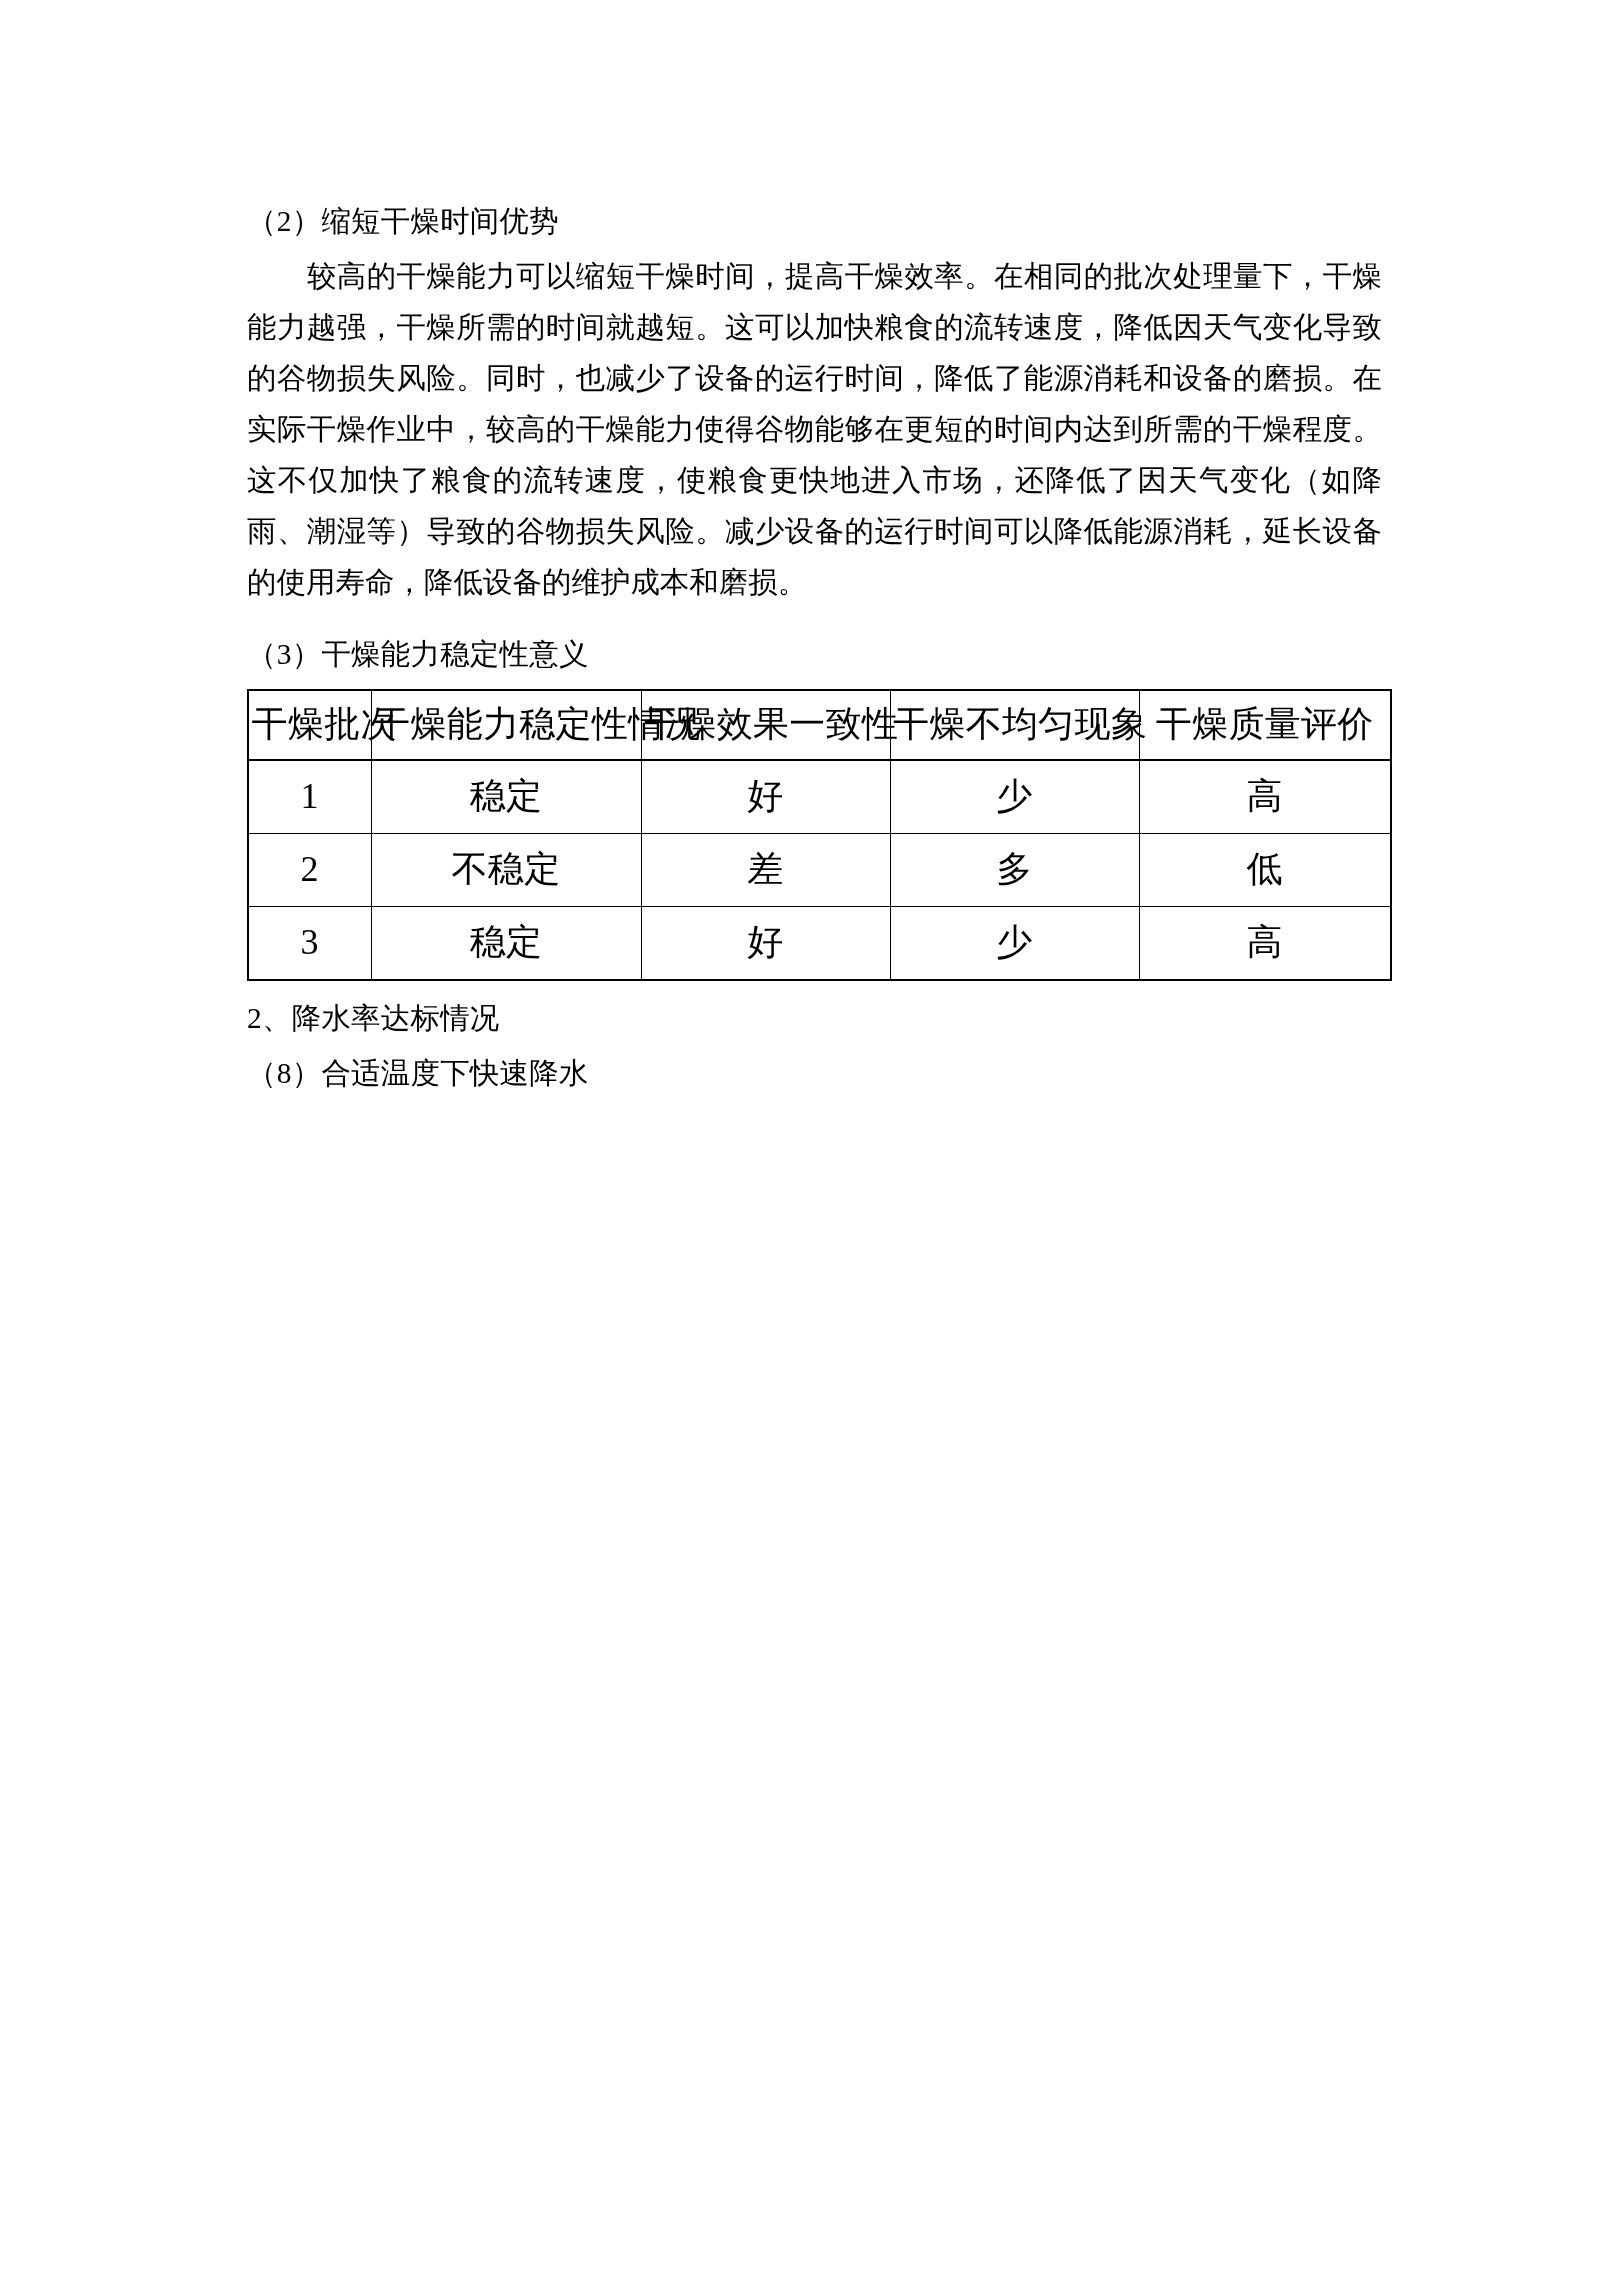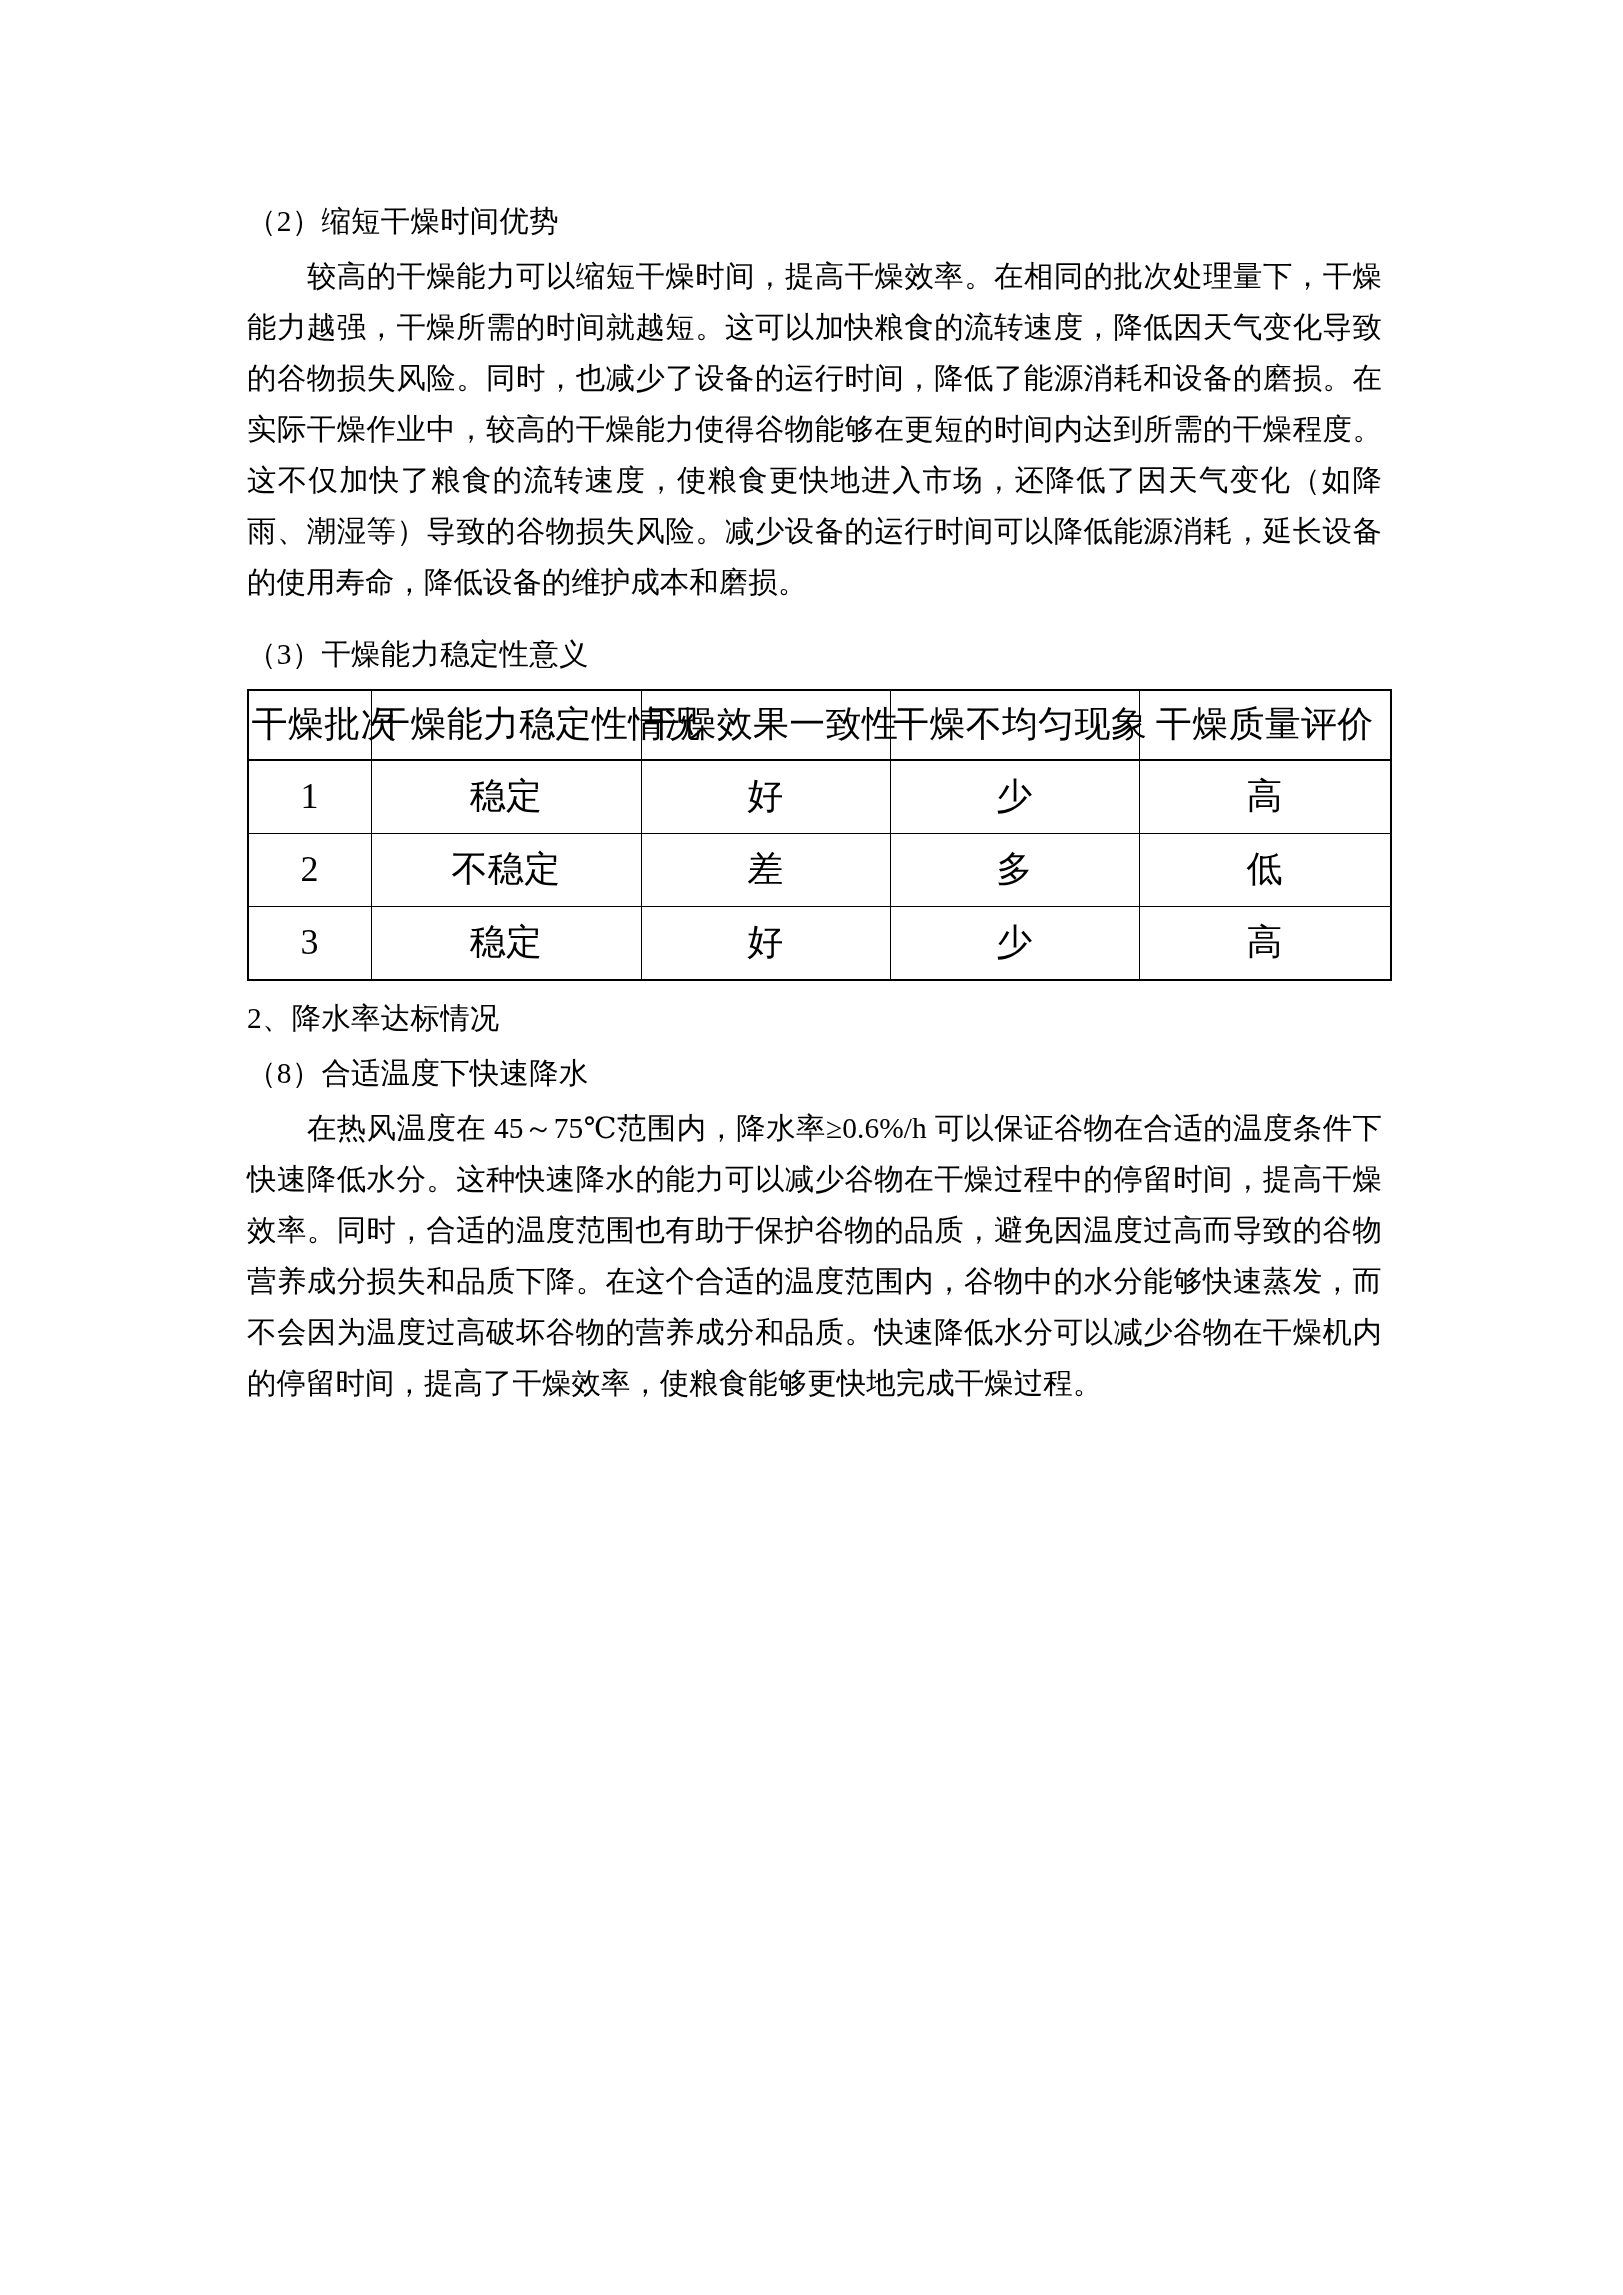--- a/index.html
+++ b/index.html
@@ -136,17 +136,16 @@
             <td>高</td>
           </tr>
         </tbody>
       </table>
     </div>
 
     <div class="heading">2、降水率达标情况</div>
 
     <div class="heading">（8）合适温度下快速降水</div>
 
-    <div class="para">在热风温度在 45～75℃范围内，降水率≥0.6%/h 可以保证谷物在合适的温度条件下快速降低水分。这种快速降水的能力可以减少谷物在干燥过程中的停留时间，提高干燥效率。同时，合适的温度范围也有助于保护谷物的品质，避免因温度过高而导致的谷物营养成分损失和品质下降。在这个合适的温度范围内，谷物中的水分能够快速蒸发，而不会因为温度过高破坏谷物的营养成分和品质。快速降低水分可以减少谷物在干燥机内的停留时间，提高了干燥效率，使粮食能够更快地完成干燥过程。</div>
 
   </div>
 </div>
 
 
 </body></html>

